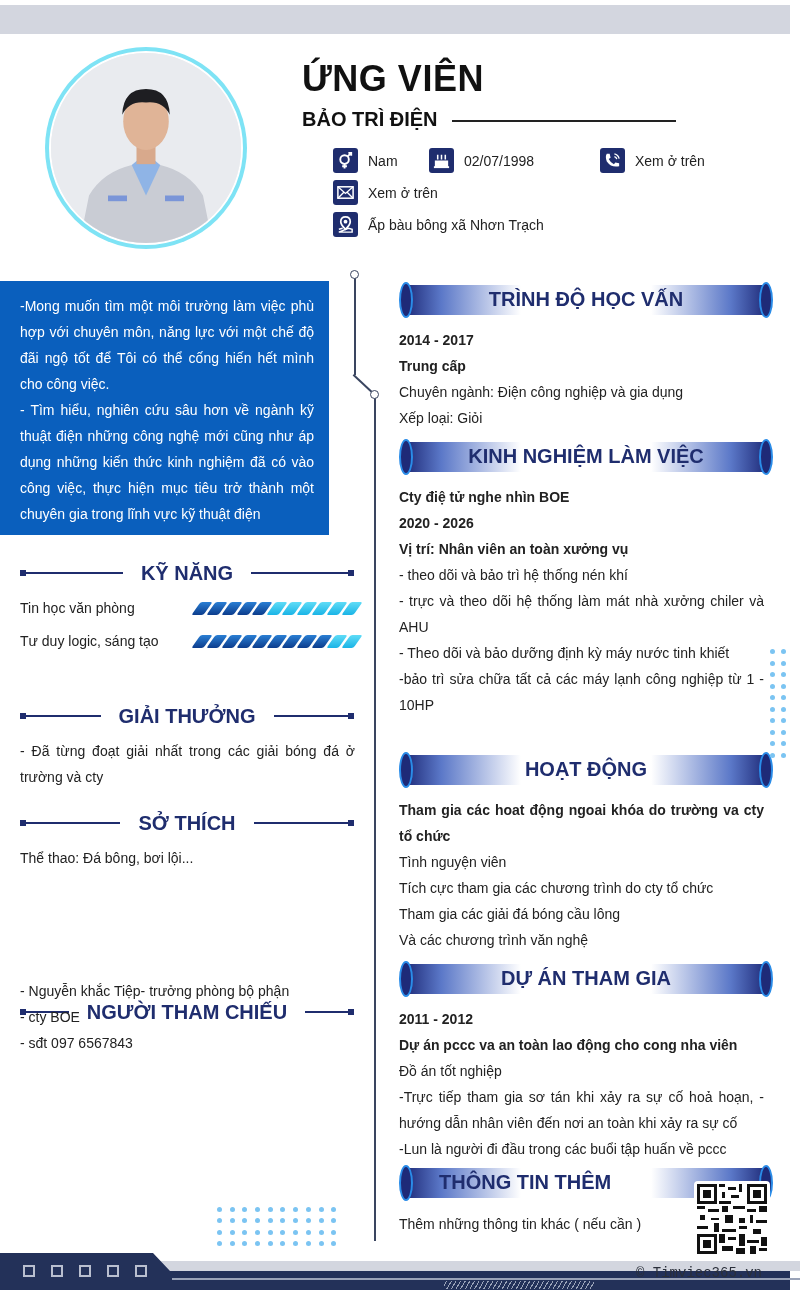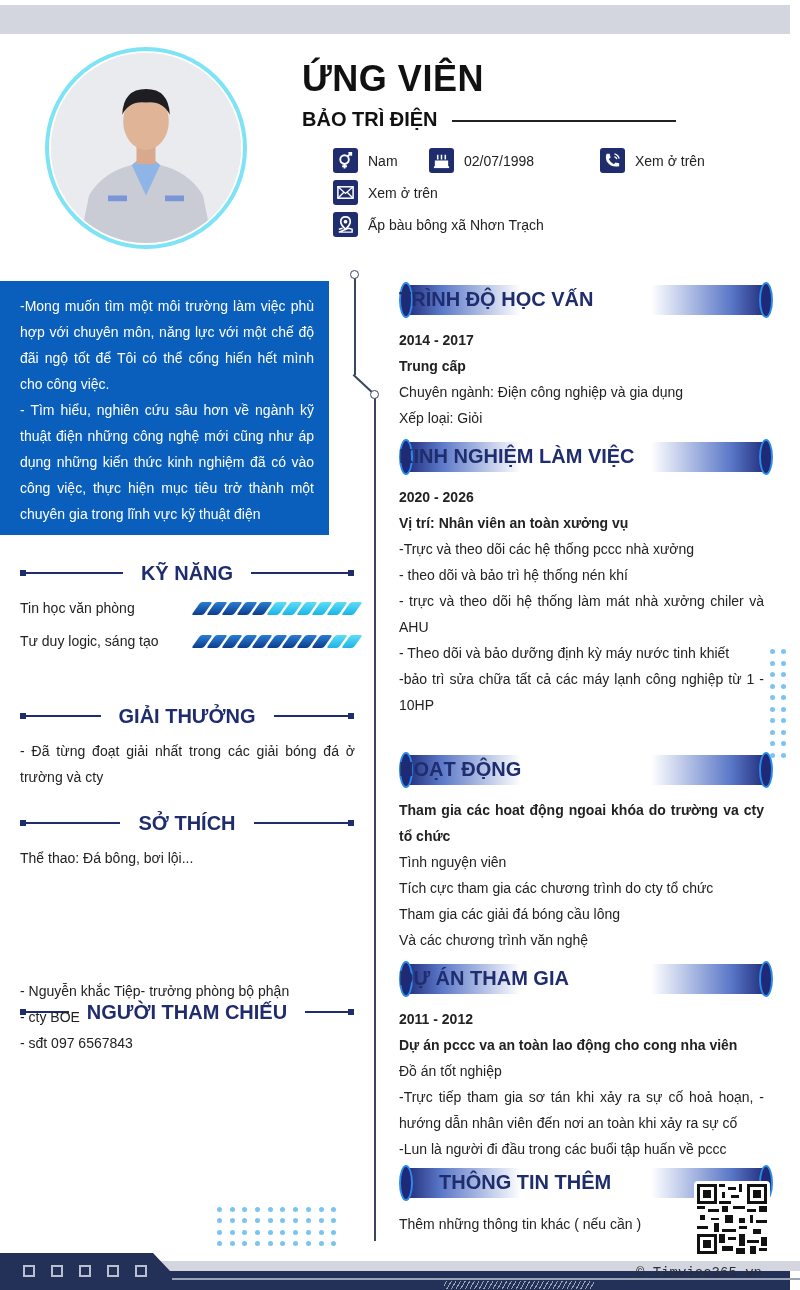--- a/index.html
+++ b/index.html
@@ -49,21 +49,21 @@
   .skill-bar .on { background: linear-gradient(180deg, #2a7fd4, #0c3c8c); }
   .skill-bar .off { background: linear-gradient(180deg, #5fdcf7, #1ab4e6); }
 
   
   .banner { position: absolute; left: 399px; width: 374px; height: 36px; }
   .banner .bg { position: absolute; left: 6px; right: 6px; top: 3px; bottom: 3px;
     background: linear-gradient(90deg, #1e2a78 0%, #5b78c8 10%, #ffffff 32%, #ffffff 68%, #5b78c8 90%, #1e2a78 100%); }
   .banner .cap { position: absolute; top: 0; width: 14px; height: 36px; border-radius: 50%; background: #1e2a78; border: 2px solid #2a8ce8; }
   .banner .cap.l { left: 0; }
   .banner .cap.r { right: 0; }
-  .banner .t { position: absolute; left: 0; right: 0; top: 6px; font-size: 20px; font-weight: bold; color: #1f2d6e; }
+  .banner .t { position: absolute; left: 0; right: 0; top: 6px; text-align: center; font-size: 20px; font-weight: bold; color: #1f2d6e; }
   .banner .t.left { text-align: left; left: 40px; }
 
   .rtext { position: absolute; left: 399px; width: 365px; font-size: 14px; line-height: 26px; color: #222; }
   .rtext.j { text-align: justify; }
   .rtext .b { font-weight: bold; }
   .rtext div { min-height: 26px; }
 
   
   .dots { position: absolute; display: grid; }
   .dots span { width: 5px; height: 5px; border-radius: 50%; background: #7bc4f2; }
@@ -244,23 +244,23 @@
   <div>Xếp loại: Giỏi</div>
 </div>
 
 <div class="banner" style="top:439px;">
   <div class="bg"></div>
     <div class="cap l"></div>
     <div class="cap r"></div>
   <div class="t">KINH NGHIỆM LÀM VIỆC</div>
 </div>
 <div class="rtext j" style="top:484px;">
+  <div class="b">Cty điệ tử nghe nhìn BOE</div>
   <div class="b">2020 - 2026</div>
   <div class="b">Vị trí: Nhân viên an toàn xưởng vụ</div>
-  <div>-Trực và theo dõi các hệ thống pccc nhà xưởng</div>
   <div>- theo dõi và bảo trì hệ thống nén khí</div>
   <div>- trực và theo dõi hệ thống làm mát nhà xưởng chiler và AHU</div>
   <div>- Theo dõi và bảo dưỡng định kỳ máy nước tinh khiết</div>
   <div>-bảo trì sửa chữa tất cả các máy lạnh công nghiệp từ 1 - 10HP</div>
 </div>
 
 <div class="banner" style="top:752px;">
   <div class="bg"></div>
     <div class="cap l"></div>
     <div class="cap r"></div>

